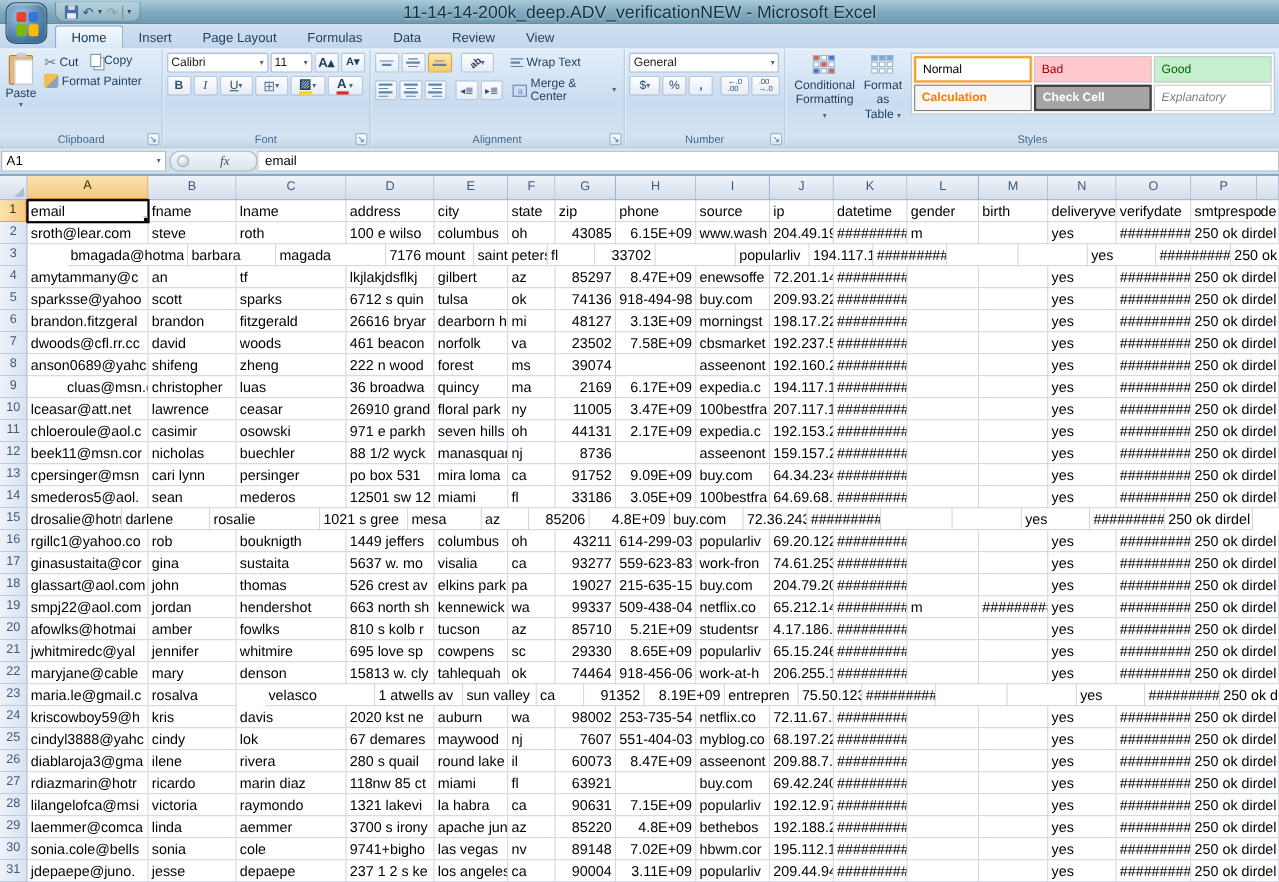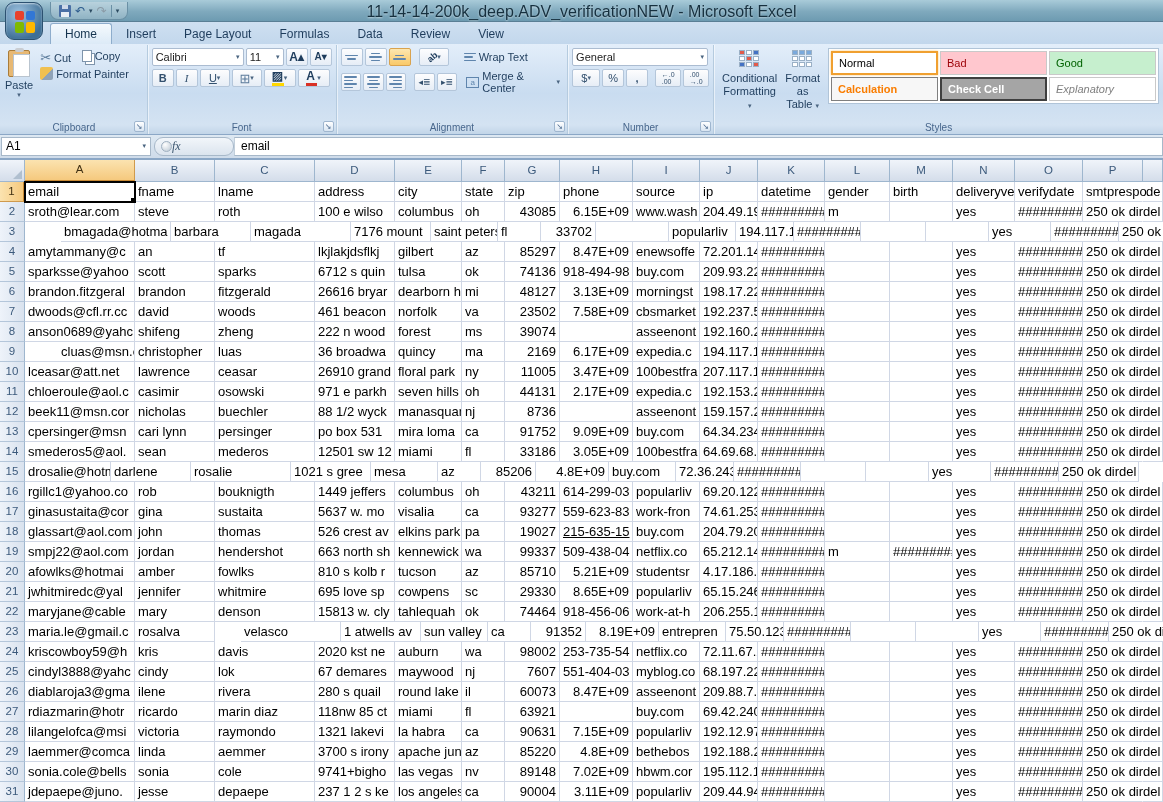--- a/index.html
+++ b/index.html
@@ -95,21 +95,21 @@
   .chip.calc{background:#f7f7f7;color:#fa7d00;font-weight:bold;border:1px solid #7f7f7f;}
   .chip.check{background:#a5a5a5;color:#fff;font-weight:bold;border:2px solid #3f3f3f;}
   .chip.expl{font-style:italic;color:#7f7f7f;}
 
   
   .fbar{height:25px;background:linear-gradient(#dde8f2,#cfdcea);display:flex;align-items:center;
         padding:2px 0 3px 0;border-bottom:2px solid #8ba7c6;}
   .namebox{width:150px;height:19px;background:#fff;border:1px solid #a7b8c9;margin-left:1px;
            display:flex;align-items:center;justify-content:space-between;padding:0 4px;font-size:12px;}
   .fxpill{width:80px;height:19px;margin-left:3px;background:linear-gradient(#f2f6fa,#dbe4ee);
-          border:1px solid #a7b8c9;border-radius:9px;display:flex;align-items:center;padding:0 6px;gap:0;}
+          border:1px solid #a7b8c9;border-radius:9px;display:flex;align-items:center;padding:0 6px;gap:28px;}
   .fxdot{width:11px;height:11px;border-radius:50%;background:radial-gradient(circle at 35% 30%,#fff,#b9c6d2);border:1px solid #9fb0c0;}
   .fx{font-style:italic;font-size:12px;color:#3a556e;font-family:"Liberation Serif",serif;}
   .fvalue{flex:1;height:19px;background:#fff;border:1px solid #a7b8c9;border-left:1px solid #c2cfdb;
           font-size:12px;display:flex;align-items:center;padding:0 6px;color:#000;}
 
   
   .grid{position:relative;background:#fff;font-size:13px;}
   .hdr-row,.row{display:flex;white-space:nowrap;}
   .corner{width:25px;height:22px;background:linear-gradient(#f0f4fa,#d4ddea);border-right:1px solid #9eb6ce;
           border-bottom:1px solid #9eb6ce;position:relative;flex:none;}
@@ -762,21 +762,21 @@
       </div>
       <div class="row">
         <div class="row-hdr">18</div>
         <div class="cell" style="width:110px;text-align:left;">glassart@aol.com</div>
         <div class="cell" style="width:80px;text-align:left;">john</div>
         <div class="cell" style="width:100px;text-align:left;">thomas</div>
         <div class="cell" style="width:80px;text-align:left;">526 crest av</div>
         <div class="cell" style="width:67px;text-align:left;">elkins park</div>
         <div class="cell" style="width:43px;text-align:left;">pa</div>
         <div class="cell" style="width:55px;text-align:right;">19027</div>
-        <div class="cell" style="width:73px;text-align:center;text-decoration:underline;">215-635-15</div>
+        <div class="cell" style="width:73px;text-align:center;">215-635-15</div>
         <div class="cell" style="width:67px;text-align:left;">buy.com</div>
         <div class="cell" style="width:58px;text-align:left;">204.79.206</div>
         <div class="cell hash" style="width:67px;text-align:left;">#########</div>
         <div class="cell" style="width:65px;text-align:left;"></div>
         <div class="cell" style="width:63px;text-align:left;"></div>
         <div class="cell" style="width:62px;text-align:left;">yes</div>
         <div class="cell hash" style="width:68px;text-align:left;">#########</div>
         <div class="cell spill" style="width:60px;text-align:left;">250 ok dirdel</div>
         <div class="cell" style="width:20px;text-align:left;"></div>
       </div>

